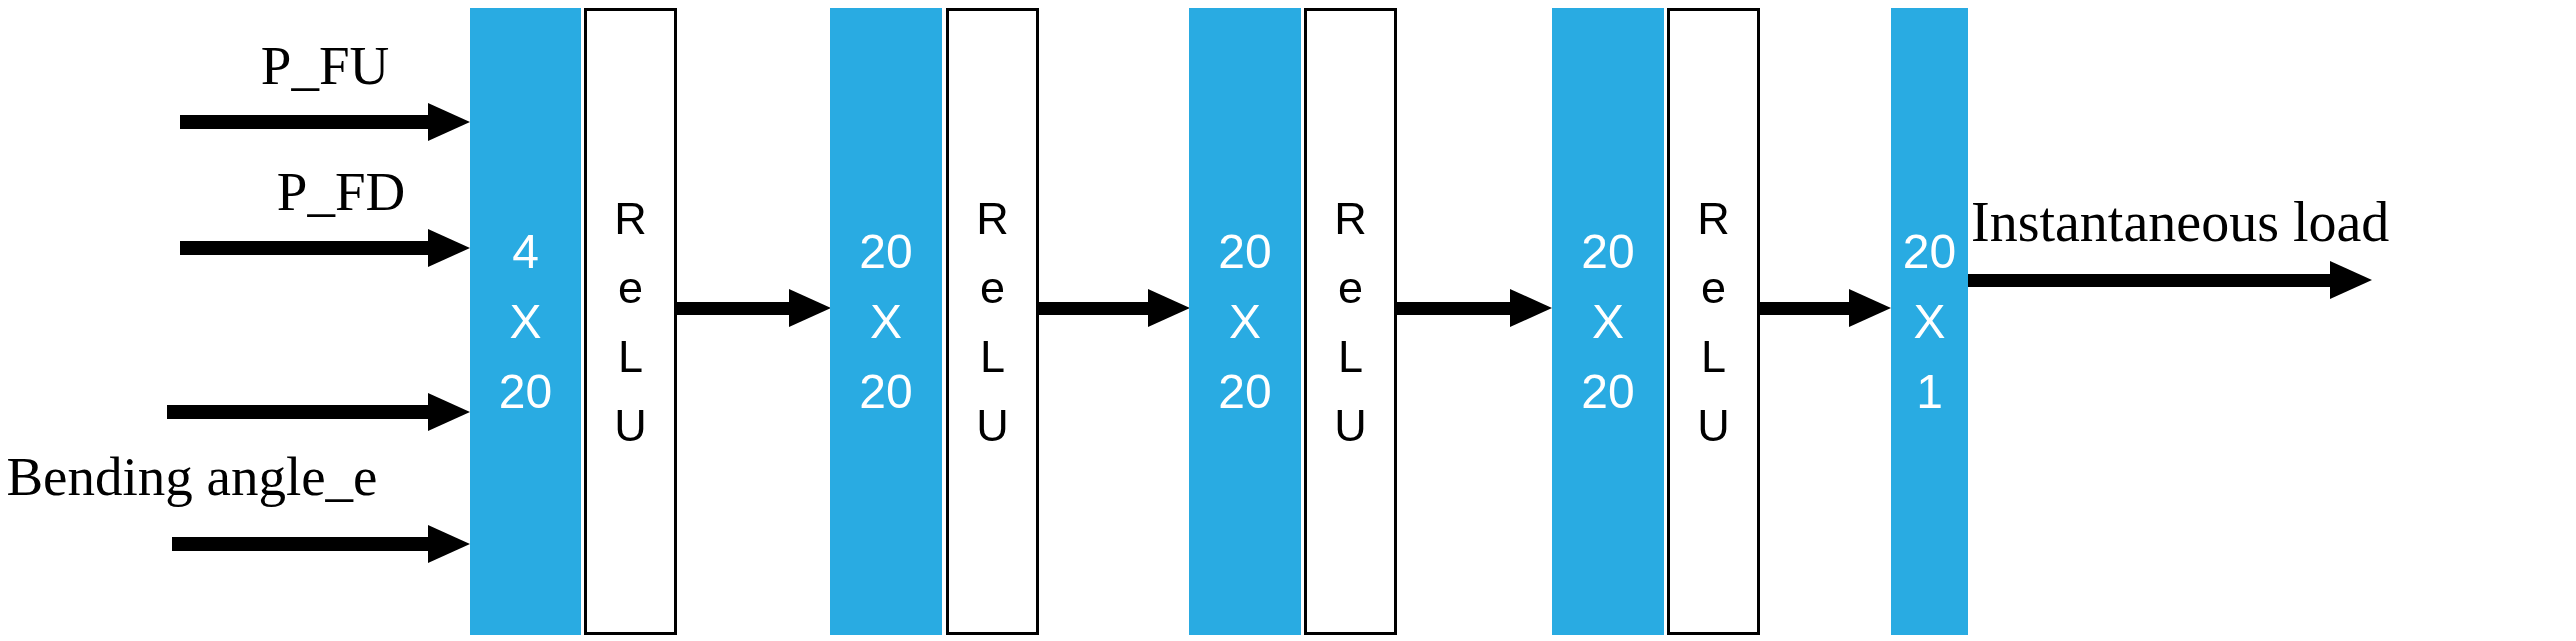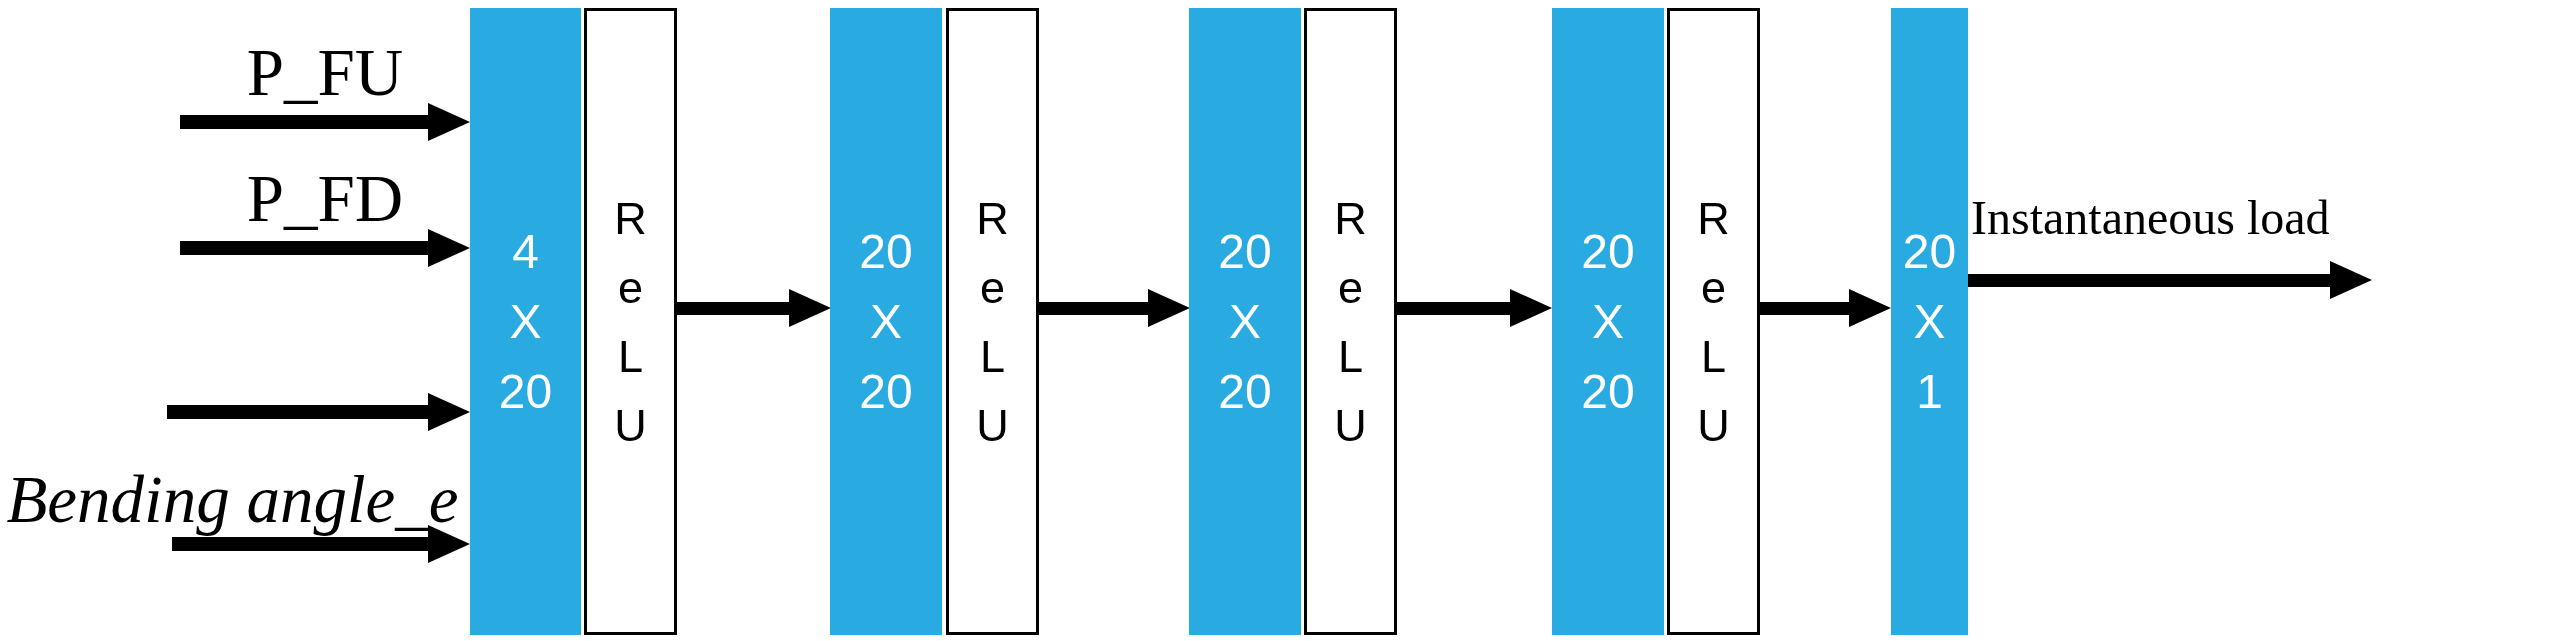--- a/index.html
+++ b/index.html
@@ -13,21 +13,21 @@
     position:relative;
     width:2576px;height:641px;
     background:#fff;
     overflow:hidden;
     font-family:"Liberation Serif", serif;
     color:#000;
   }
   
   .io-label{
     position:absolute;
-    font-size:67px;
+    font-size:55px;
     line-height:1.12;
     white-space:nowrap;
     color:#000;
   }
   .centered{text-align:center;}
   
   .layer-box{
     position:absolute;
     top:8px;height:627px;
     background:var(--layer-fill);
@@ -62,42 +62,42 @@
   .h-arrow .head{
     width:0;height:0;
     border-top:19px solid transparent;
     border-bottom:19px solid transparent;
     border-left:42px solid var(--line);
   }
   .shaft-thick{height:14.4px;}
   .shaft-mid{height:13px;}
   
   #in-label-1{left:180px;top:35px;width:290px;}
-  #in-label-2{left:180px;top:161px;width:290px;}
+  #in-label-2{left:196px;top:161px;width:290px;}
   #in-label-3{left:6.4px;top:301px;}
-  #in-label-4{left:6.4px;top:462px;font-style:italic;}
+  #in-label-4{left:6.4px;top:446px;}
   #in-arrow-1{left:180px;top:103px;width:290px;}
   #in-arrow-2{left:180px;top:229px;width:290px;}
   #in-arrow-3{left:167px;top:393px;width:303px;}
   #in-arrow-4{left:172px;top:525px;width:298px;}
   #layer-1{left:470px;width:111px;}
   #relu-1{left:584px;width:93px;}
   #mid-arrow-1{left:677px;top:289px;width:154px;}
   #layer-2{left:830px;width:112px;}
   #relu-2{left:946px;width:93px;}
   #mid-arrow-2{left:1039px;top:289px;width:151px;}
   #layer-3{left:1189px;width:112px;}
   #relu-3{left:1304px;width:93px;}
   #mid-arrow-3{left:1397px;top:289px;width:155px;}
   #layer-4{left:1552px;width:112px;}
   #relu-4{left:1667px;width:93px;}
   #mid-arrow-4{left:1760px;top:289px;width:131px;}
   #layer-5{left:1891px;width:77px;}
   #out-arrow{left:1968px;top:261px;width:404px;}
-  #out-label{left:1971px;top:191px;font-size:48px;}
+  #out-label{left:1971px;top:191px;font-size:56px;}
 </style>
 </head>
 <body>
 
 <div class="canvas">
 
   <div class="io-label centered" id="in-label-1">P_FU</div>
   <div class="io-label centered" id="in-label-2">P_FD</div>
   <div class="io-label" id="in-label-4">Bending angle_e</div>
 

